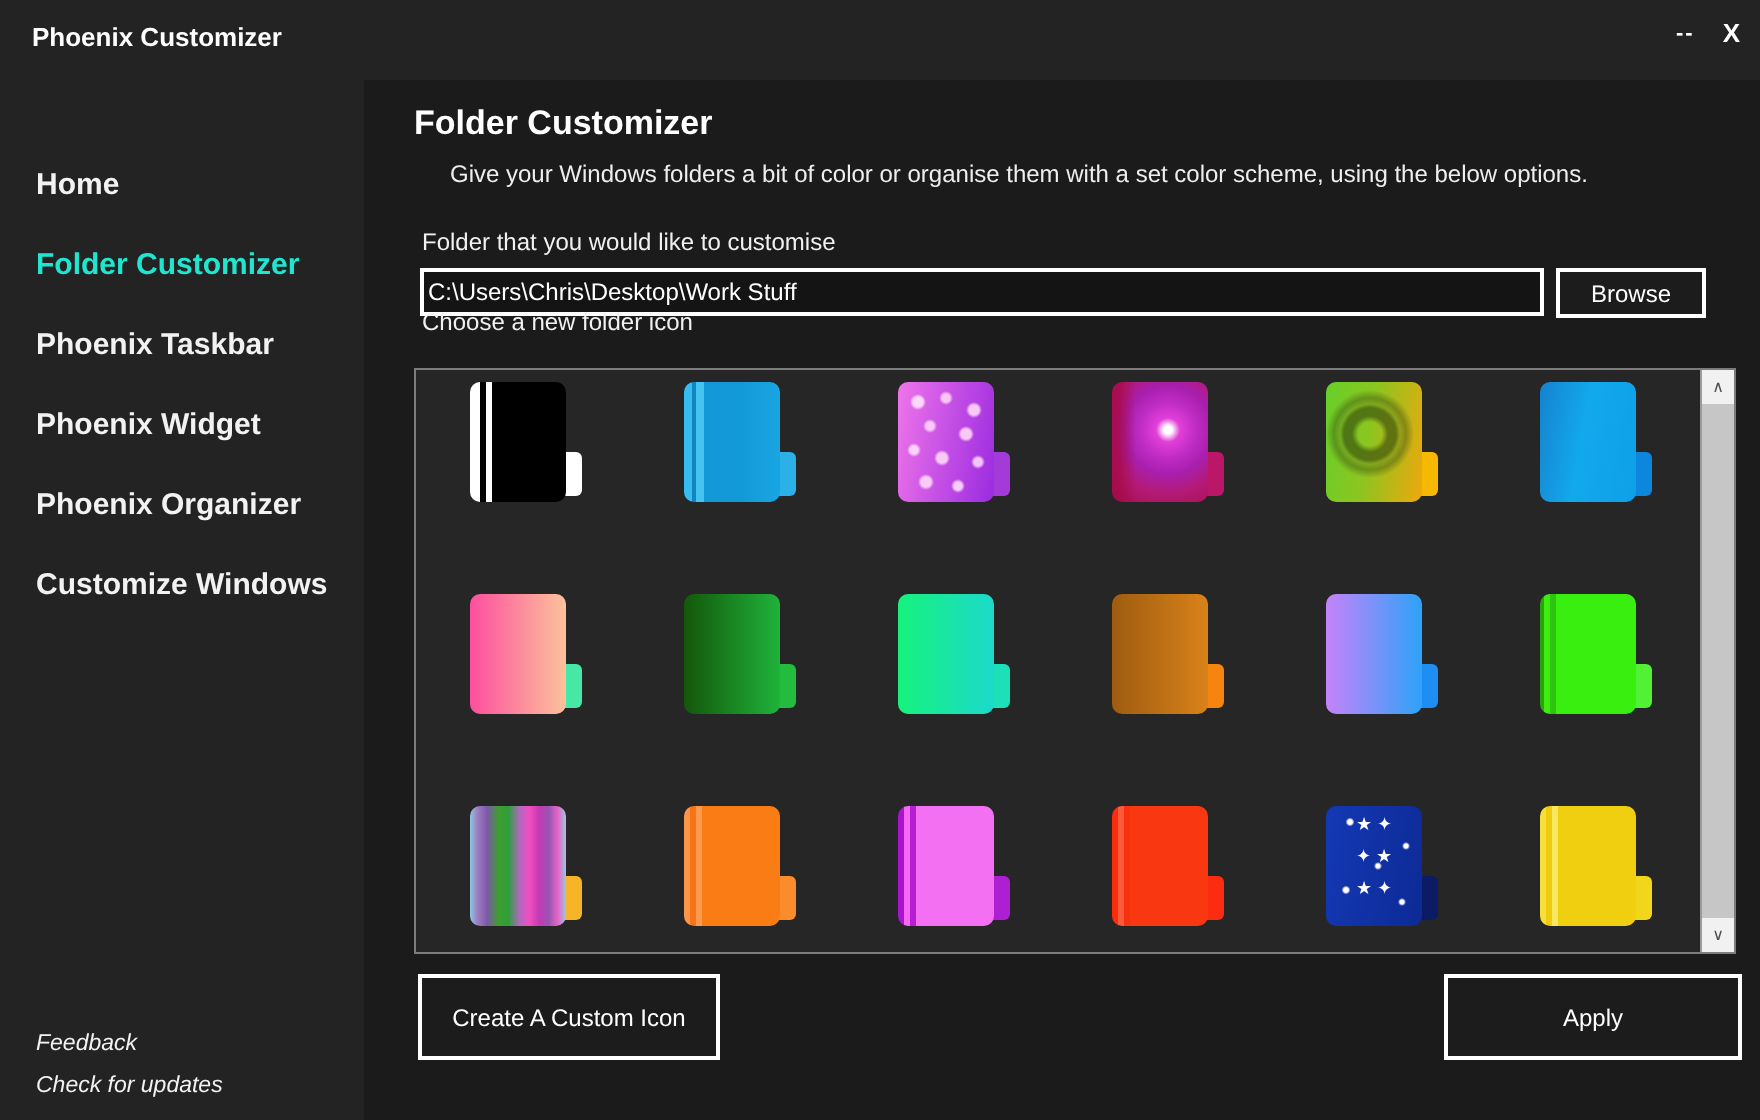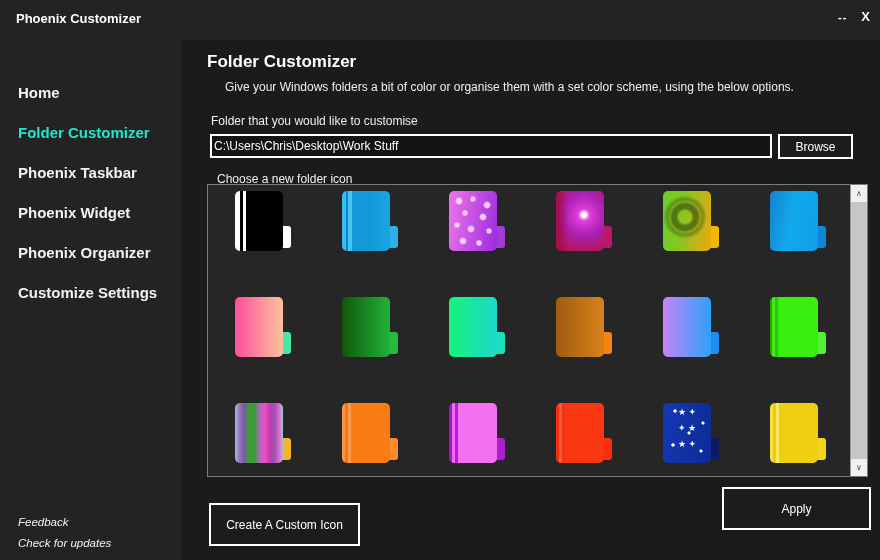--- a/index.html
+++ b/index.html
@@ -20,21 +20,21 @@
   .nav-item.active{color:var(--accent,#21e6cf);}
   .side-footer{position:absolute;left:18px;bottom:6px;}
   .side-footer .foot-item{font-size:11.5px;color:#f2f2f2;line-height:21px;cursor:pointer;white-space:nowrap;font-style:italic;}
 
   
   .main{position:absolute;left:182px;top:40px;width:698px;height:520px;background:var(--main-bg,#1b1b1b);}
   .page-title{position:absolute;left:25px;top:12px;margin:0;font-size:17px;font-weight:bold;color:#fff;}
   .page-desc{position:absolute;left:43px;top:40px;margin:0;font-size:12px;color:#eee;}
   .field-label{position:absolute;left:29px;font-size:12px;color:#f0f0f0;}
   .label-path{top:74px;}
-  .label-choose{top:132px;margin-left:6px;}
+  .label-choose{top:114px;}
   .path-input{position:absolute;left:28px;top:94px;width:562px;height:24px;background:#141414;border:2px solid #fff;color:#fff;font-size:12px;padding:0 2px;outline:none;}
   .browse-btn{position:absolute;left:596px;top:94px;width:75px;height:25px;background:#1c1c1c;border:2px solid #fff;color:#fff;font-size:12px;cursor:pointer;}
 
   
   .icon-panel{position:absolute;left:25px;top:144px;width:661px;height:293px;background:var(--panel-bg,#262626);border:1px solid #7c7c7c;}
   .icon-grid{position:absolute;left:0;top:0;right:17px;bottom:0;display:grid;grid-template-columns:repeat(6,56px);grid-auto-rows:60px;column-gap:51px;row-gap:46px;padding:6px 0 0 27px;overflow:hidden;}
   .folder{position:relative;width:56px;height:60px;cursor:pointer;}
   .folder .f-tab{position:absolute;right:0;bottom:3px;width:16px;height:22px;border-radius:3px;}
   .folder .f-body{position:absolute;left:0;top:0;width:48px;height:60px;border-radius:5px;}
   .folder .f-overlay{position:absolute;left:2px;top:1px;width:44px;height:56px;z-index:2;color:#fff;font-size:9px;line-height:1.8;white-space:pre-line;text-align:center;pointer-events:none;}
@@ -42,21 +42,21 @@
   
   .scrollbar{position:absolute;right:0;top:0;width:17px;height:291px;background:#cdcdcd;border-left:1px solid #9a9a9a;}
   .sb-arrow{position:absolute;left:0;width:16px;height:17px;background:#f1f1f1;color:#505050;font-size:8px;line-height:17px;text-align:center;cursor:pointer;}
   .sb-arrow.up{top:0;}
   .sb-arrow.down{bottom:0;}
   .sb-track{position:absolute;left:0;top:17px;width:16px;bottom:17px;}
   .sb-thumb{width:100%;height:100%;background:#c6c6c6;}
 
   
   .big-btn{position:absolute;height:43px;background:#1c1c1c;border:2px solid #fff;color:#fff;font-size:12px;cursor:pointer;}
-  .btn-create{left:27px;top:447px;width:151px;margin-top:16px;}
+  .btn-create{left:27px;top:447px;width:151px;}
   .btn-reset{left:383px;top:447px;width:151px;}
   .btn-apply{left:540px;top:447px;width:149px;}
 </style>
 </head>
 <body>
 
 <div class="window">
 
   <div class="titlebar">
     <span class="title">Phoenix Customizer</span>
@@ -66,21 +66,21 @@
     </div>
   </div>
 
   <div class="sidebar">
     <nav class="nav" id="sidebar-nav">
         <div class="nav-item">Home</div>
         <div class="nav-item active">Folder Customizer</div>
         <div class="nav-item">Phoenix Taskbar</div>
         <div class="nav-item">Phoenix Widget</div>
         <div class="nav-item">Phoenix Organizer</div>
-        <div class="nav-item">Customize Settings</div>
+        <div class="nav-item">Customize Windows</div>
       </nav>
     <div class="side-footer" id="sidebar-footer">
         <div class="foot-item">Feedback</div>
         <div class="foot-item">Check for updates</div>
       </div>
   </div>
 
   <div class="main">
     <h1 class="page-title">Folder Customizer</h1>
     <p class="page-desc">Give your Windows folders a bit of color or organise them with a set color scheme, using the below options.</p>

